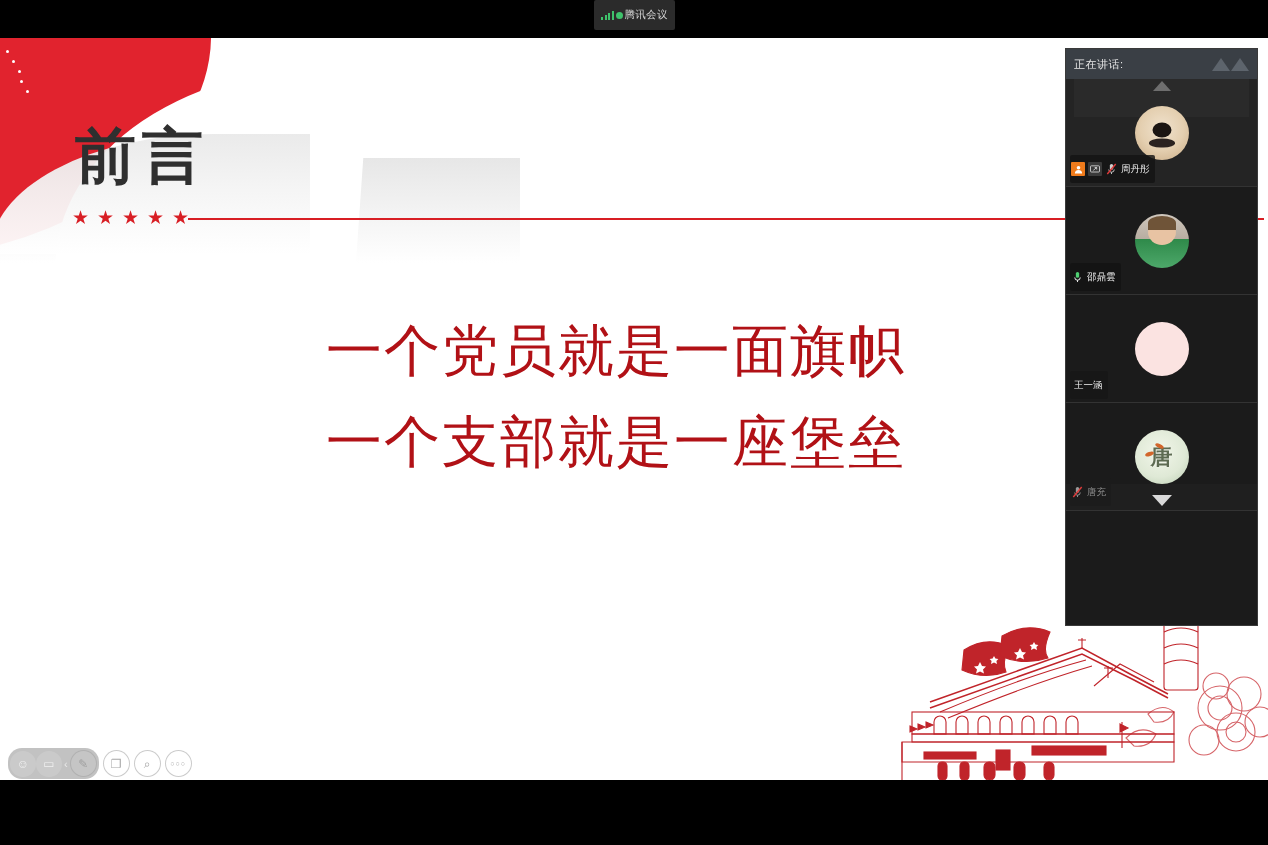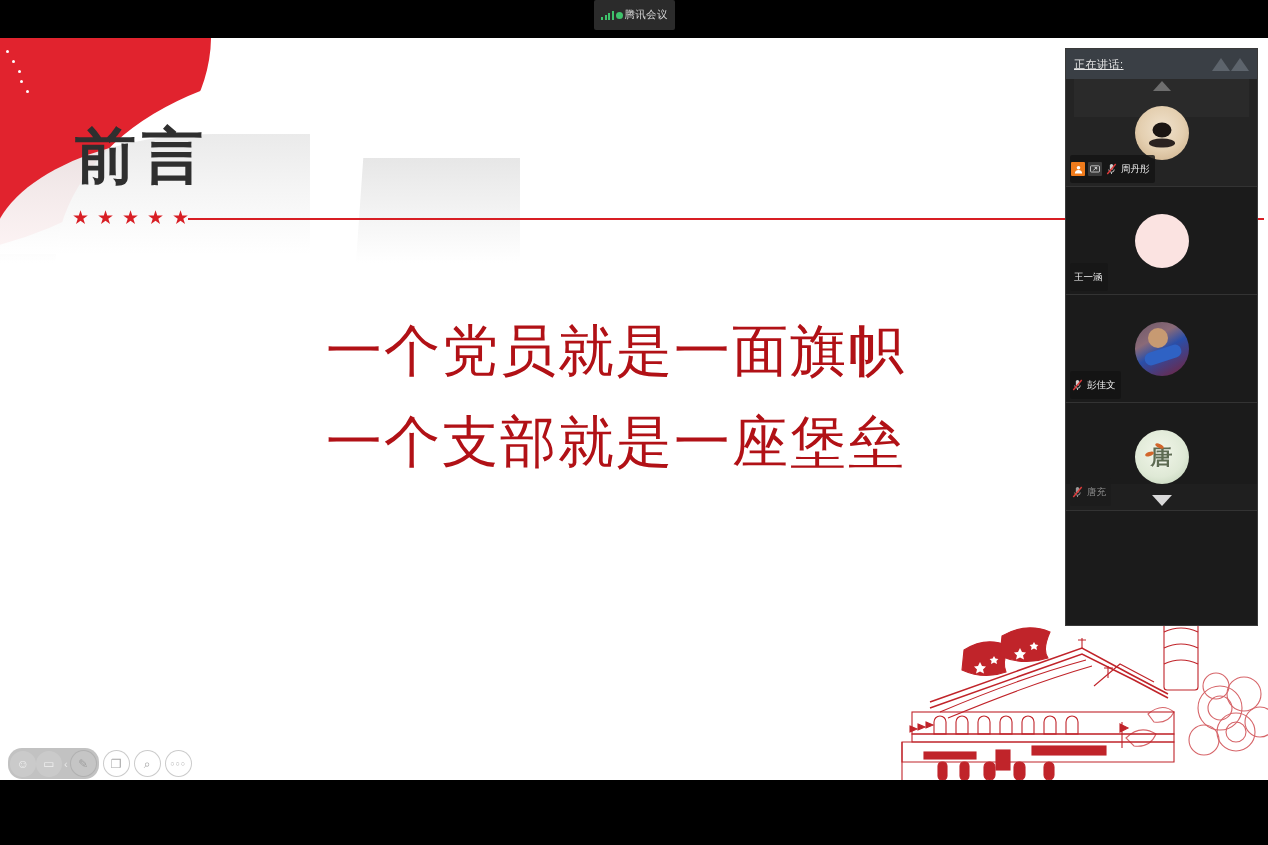--- a/index.html
+++ b/index.html
@@ -128,21 +128,21 @@
   .panel {
     position: absolute; left: 1065px; top: 48px; width: 193px; height: 578px;
     background: #1b1b1b; border: 1px solid #3a3a3a;
     display: flex; flex-direction: column; overflow: hidden;
   }
   .panel-head {
     height: 30px; background: #3a3f45; flex: 0 0 30px;
     display: flex; align-items: center; justify-content: space-between;
     padding: 0 8px;
   }
-  .panel-head-label { color: #e6e6e6; font-size: 11px; letter-spacing: .5px; text-decoration: underline; }
+  .panel-head-label { color: #e6e6e6; font-size: 11px; letter-spacing: .5px; }
   .panel-logo { display: flex; gap: 1px; }
   .panel-logo span {
     display: block; width: 0; height: 0;
     border-left: 9px solid transparent; border-right: 9px solid transparent;
     border-bottom: 13px solid #5d646c;
   }
   .tiles { flex: 1 1 auto; display: flex; flex-direction: column; }
   .tile {
     position: relative; height: 108px; border-bottom: 1px solid #333;
     display: flex; align-items: center; justify-content: center;
@@ -428,42 +428,41 @@
               <rect x="4.2" y="1" width="3.6" height="6.4" rx="1.8" fill="#cfcfcf"></rect>
               <path d="M3 7 a3 3 0 0 0 6 0" stroke="#cfcfcf" fill="none" stroke-width="1"></path>
               <path d="M6 10 v2" stroke="#cfcfcf" stroke-width="1"></path>
               <path d="M1.4 12 L10.6 1" stroke="#e03a3a" stroke-width="1.5"></path>
             </svg>
           </span>
           <span class="pname">周丹彤</span>
         </div>
       </div>
 
+      <div class="tile">
+        <div class="avatar av-baby"></div>
+        <div class="nameplate">
+          <span class="mic-badge">
+            <svg width="11" height="12" viewBox="0 0 12 13">
+              <rect x="4.2" y="1" width="3.6" height="6.4" rx="1.8" fill="#4fcf72"></rect>
+              <path d="M3 7 a3 3 0 0 0 6 0" stroke="#ffffff" fill="none" stroke-width="1"></path>
+              <path d="M6 10 v2" stroke="#ffffff" stroke-width="1"></path>
+            </svg>
+          </span>
+          <span class="pname">邵鼎雲</span>
+        </div>
+      </div>
 
       <div class="tile">
         <div class="avatar av-blush"></div>
         <div class="nameplate bare">
           <span class="pname" style="padding-left:3px">王一涵</span>
         </div>
       </div>
 
-      <div class="tile">
-        <div class="avatar av-messi"></div>
-        <div class="nameplate">
-          <span class="mic-badge">
-            <svg width="11" height="12" viewBox="0 0 12 13">
-              <rect x="4.2" y="1" width="3.6" height="6.4" rx="1.8" fill="#cfcfcf"></rect>
-              <path d="M3 7 a3 3 0 0 0 6 0" stroke="#cfcfcf" fill="none" stroke-width="1"></path>
-              <path d="M6 10 v2" stroke="#cfcfcf" stroke-width="1"></path>
-              <path d="M1.4 12 L10.6 1" stroke="#e03a3a" stroke-width="1.5"></path>
-            </svg>
-          </span>
-          <span class="pname">彭佳文</span>
-        </div>
-      </div>
 
       <div class="tile">
         <div class="avatar av-tang">
           <span class="fish f1"></span>
           <span class="fish f2"></span>
           <span class="ch">唐</span>
         </div>
         <div class="last-row"></div>
         <div class="nameplate" style="bottom:4px;background:rgba(28,28,28,.9)">
           <span class="mic-badge">

